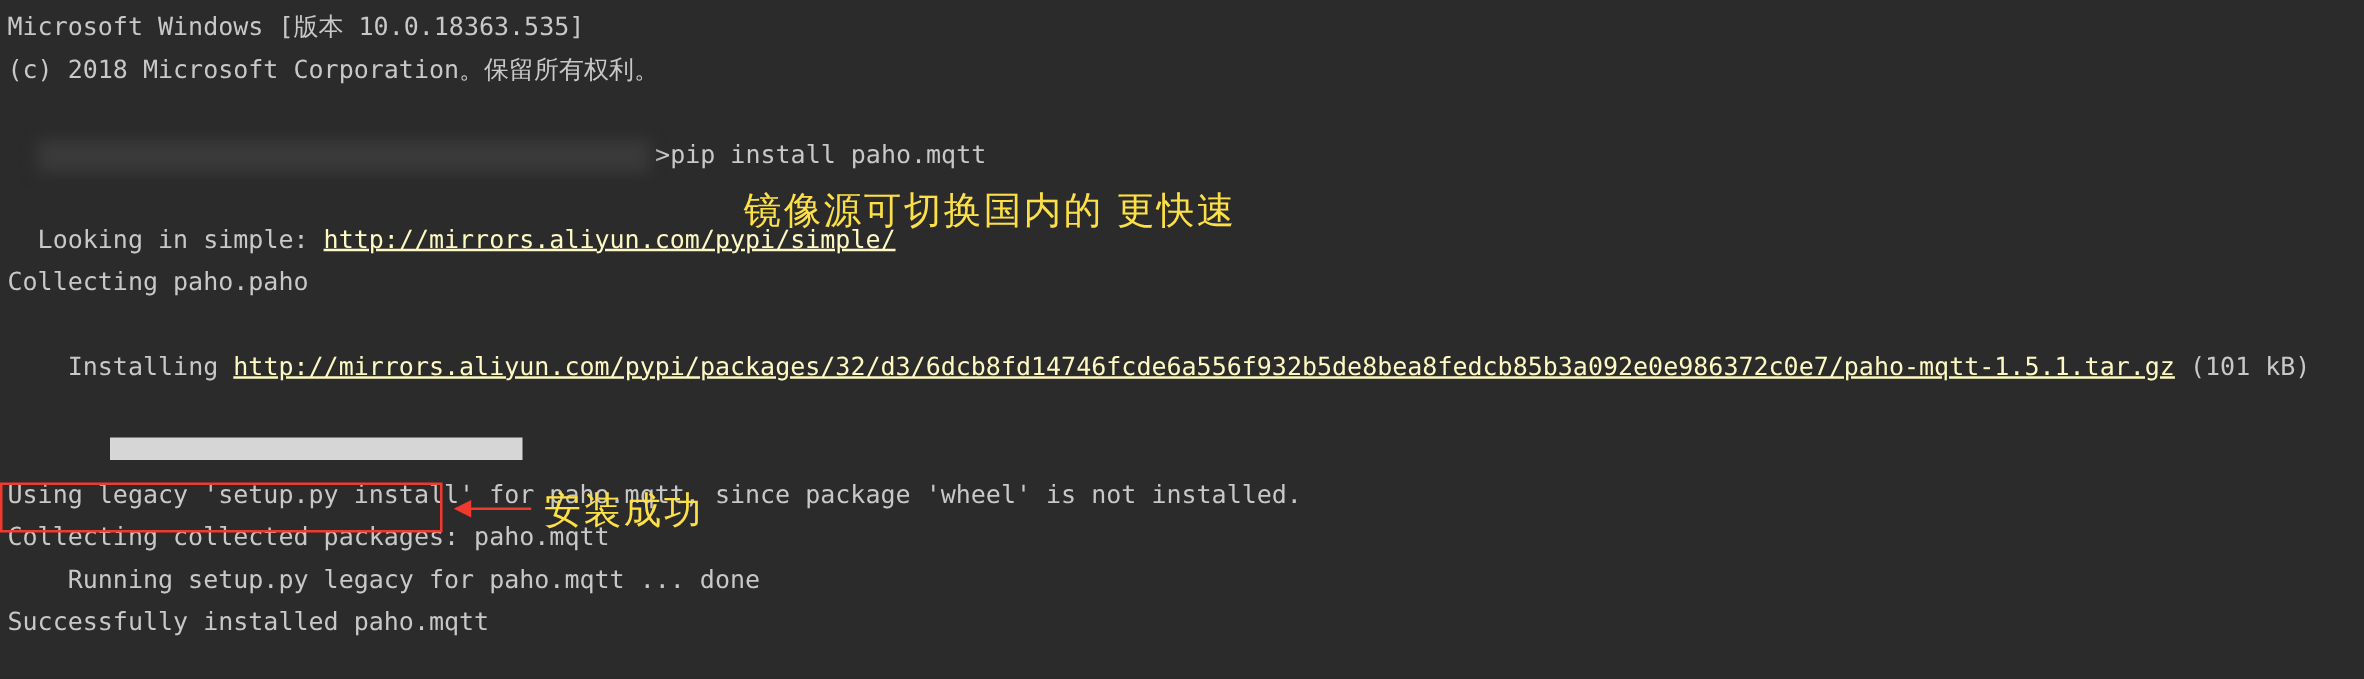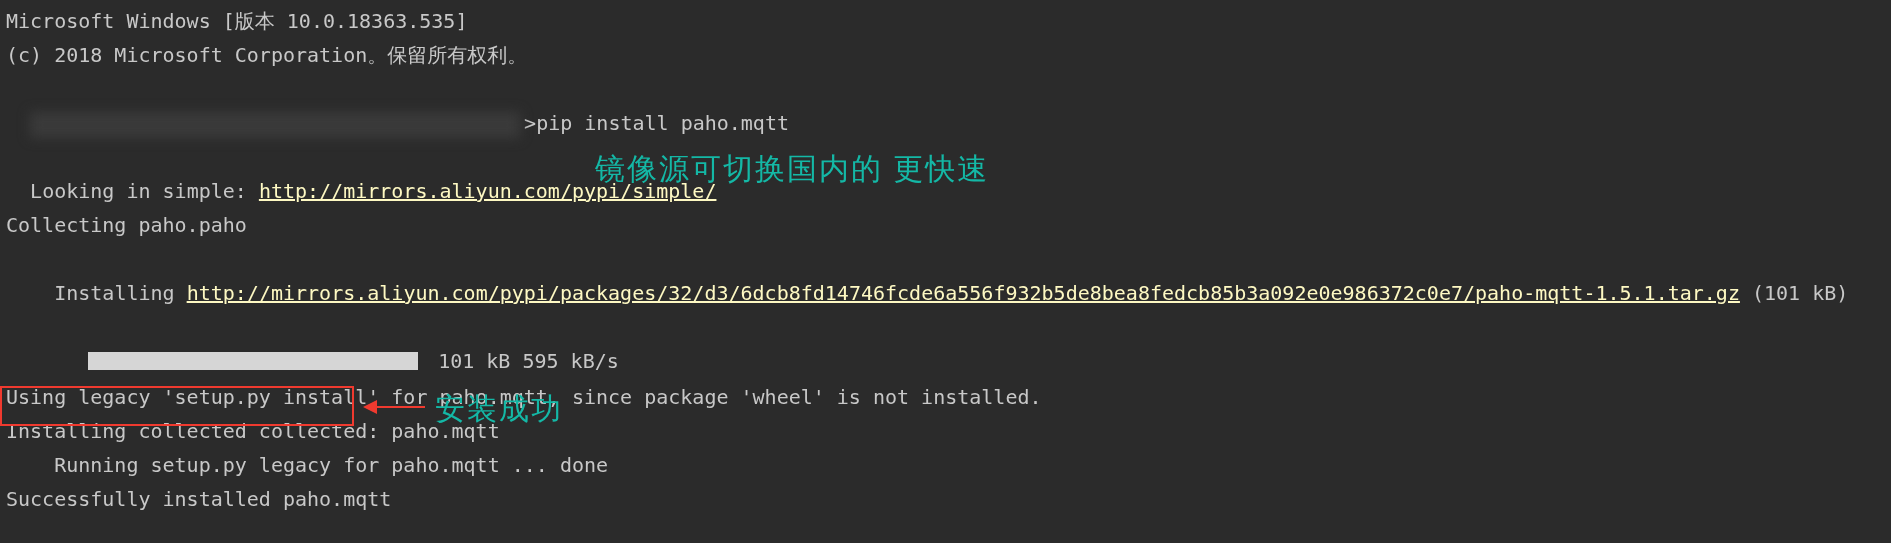--- a/index.html
+++ b/index.html
@@ -35,21 +35,21 @@
     width: 490px;
     height: 26px;
     background: #3a3a3a;
     filter: blur(6px);
     vertical-align: middle;
     margin-right: 4px;
   }
   .annot {
     position: absolute;
     font-family: "SimHei", "Microsoft YaHei", sans-serif;
-    color: #14b8a6;
+    color: #fde047;
     font-size: 30px;
     font-weight: 500;
     letter-spacing: 2px;
   }
   .annot1 { left: 595px; top: 152px; }
   .annot2 { left: 435px; top: 392px; text-align: center; }
   .arrow {
     position: absolute;
     left: 365px;
     top: 406px;
@@ -87,24 +87,24 @@
 </div>
 <div class="line">
   <span>Looking in simple: </span><a class="link">http://mirrors.aliyun.com/pypi/simple/</a>
 </div>
 <div class="line">Collecting paho.paho</div>
 <div class="line">
   <span>  Installing </span><a class="link">http://mirrors.aliyun.com/pypi/packages/32/d3/6dcb8fd14746fcde6a556f932b5de8bea8fedcb85b3a092e0e986372c0e7/paho-mqtt-1.5.1.tar.gz</a><span> (101 kB)</span>
 </div>
 <div class="line">
   <span class="progress-wrap">
-    <span class="progress-bar"></span><span> 101 kB 595 kB/s</span>
+    <span class="progress-bar"></span>
   </span>
 </div>
 <div class="line">Using legacy 'setup.py install' for paho.mqtt, since package 'wheel' is not installed.</div>
-<div class="line">Installing collected collected: paho.mqtt</div>
+<div class="line">Collecting collected packages: paho.mqtt</div>
 <div class="line">    Running setup.py legacy for paho.mqtt ... done</div>
 <div class="line">Successfully installed paho.mqtt</div>
 
 <div class="annot annot1">镜像源可切换国内的 更快速</div>
 <div class="annot annot2">安装成功</div>
 <div class="arrow"></div>
 <div class="redbox"></div>
 
 </body></html>

